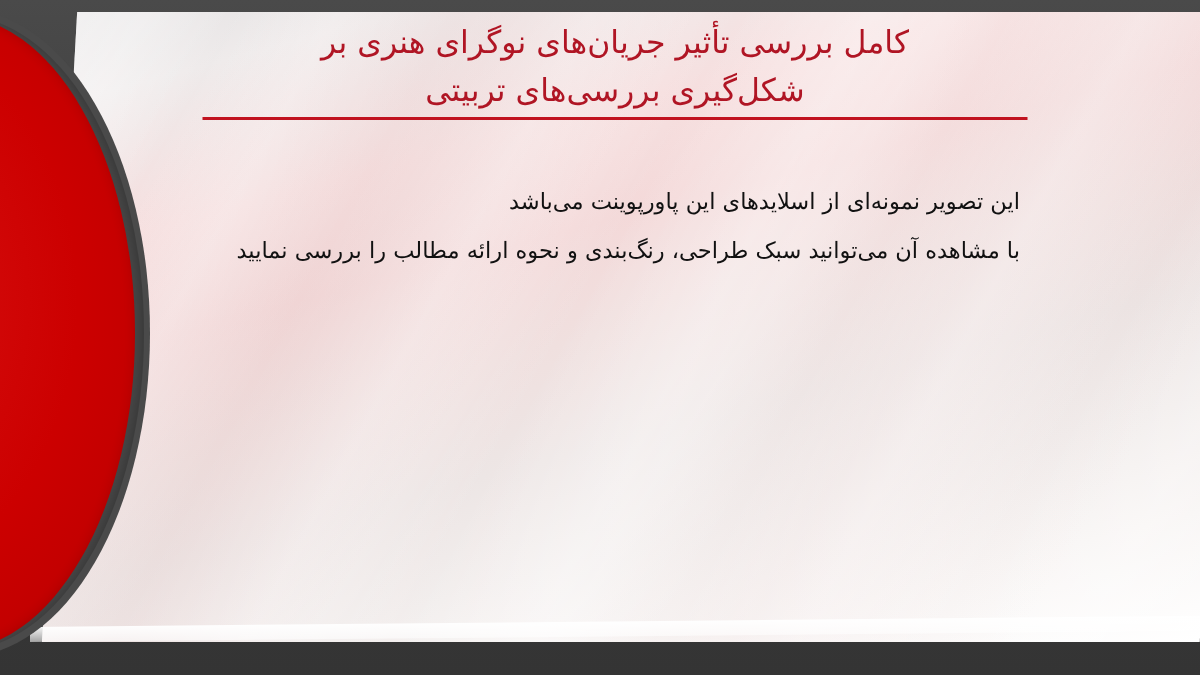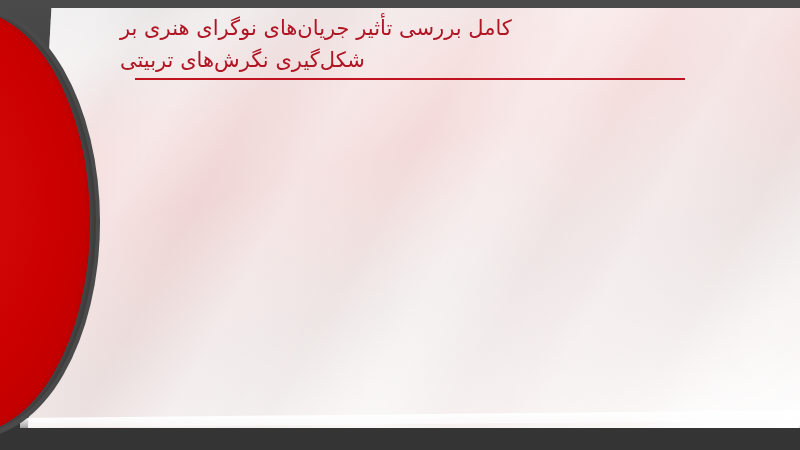--- a/index.html
+++ b/index.html
@@ -95,21 +95,21 @@
     border-radius: 50%;
     box-shadow: inset -6px 0 10px -4px rgba(0,0,0,0.30);
     pointer-events: none;
   }
 
   
   .title-block {
     position: absolute;
     left: 120px; top: 12px;
     width: 580px;
-    text-align: left;
+    text-align: center;
   }
   .title-line {
     font-family: "DejaVu Sans", sans-serif;
     font-size: 21px;
     line-height: 32px;
     color: #b01524;
     direction: rtl;
     white-space: nowrap;
     letter-spacing: 0px;
   }
@@ -159,21 +159,23 @@
   </div>
 
   <div class="bottom-edge"></div>
 
   <div class="ellipse-outline"></div>
   <div class="ellipse-red"></div>
   <div class="ellipse-shadow"></div>
 
   <div class="title-block">
     <div class="title-line">کامل بررسی تأثیر جریان‌های نوگرای هنری بر</div>
-    <div class="title-line">شکل‌گیری نگرش‌های تربیتی</div>
+    <div class="title-line">شکل‌گیری بررسی‌های تربیتی</div>
   </div>
 
   <div class="title-rule"></div>
 
   <div class="body-block">
+    <div class="body-line">این تصویر نمونه‌ای از اسلایدهای این پاورپوینت می‌باشد</div>
+    <div class="body-line">با مشاهده آن می‌توانید سبک طراحی، رنگ‌بندی و نحوه ارائه مطالب را بررسی نمایید</div>
   </div>
 
 </div>
 
 </body></html>

